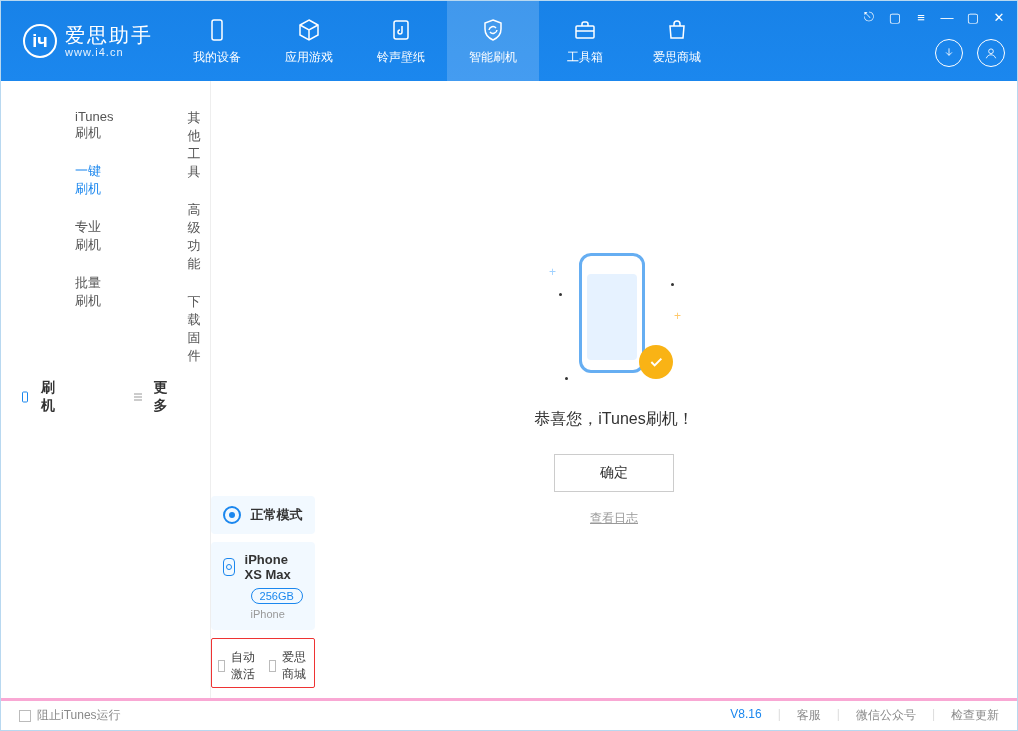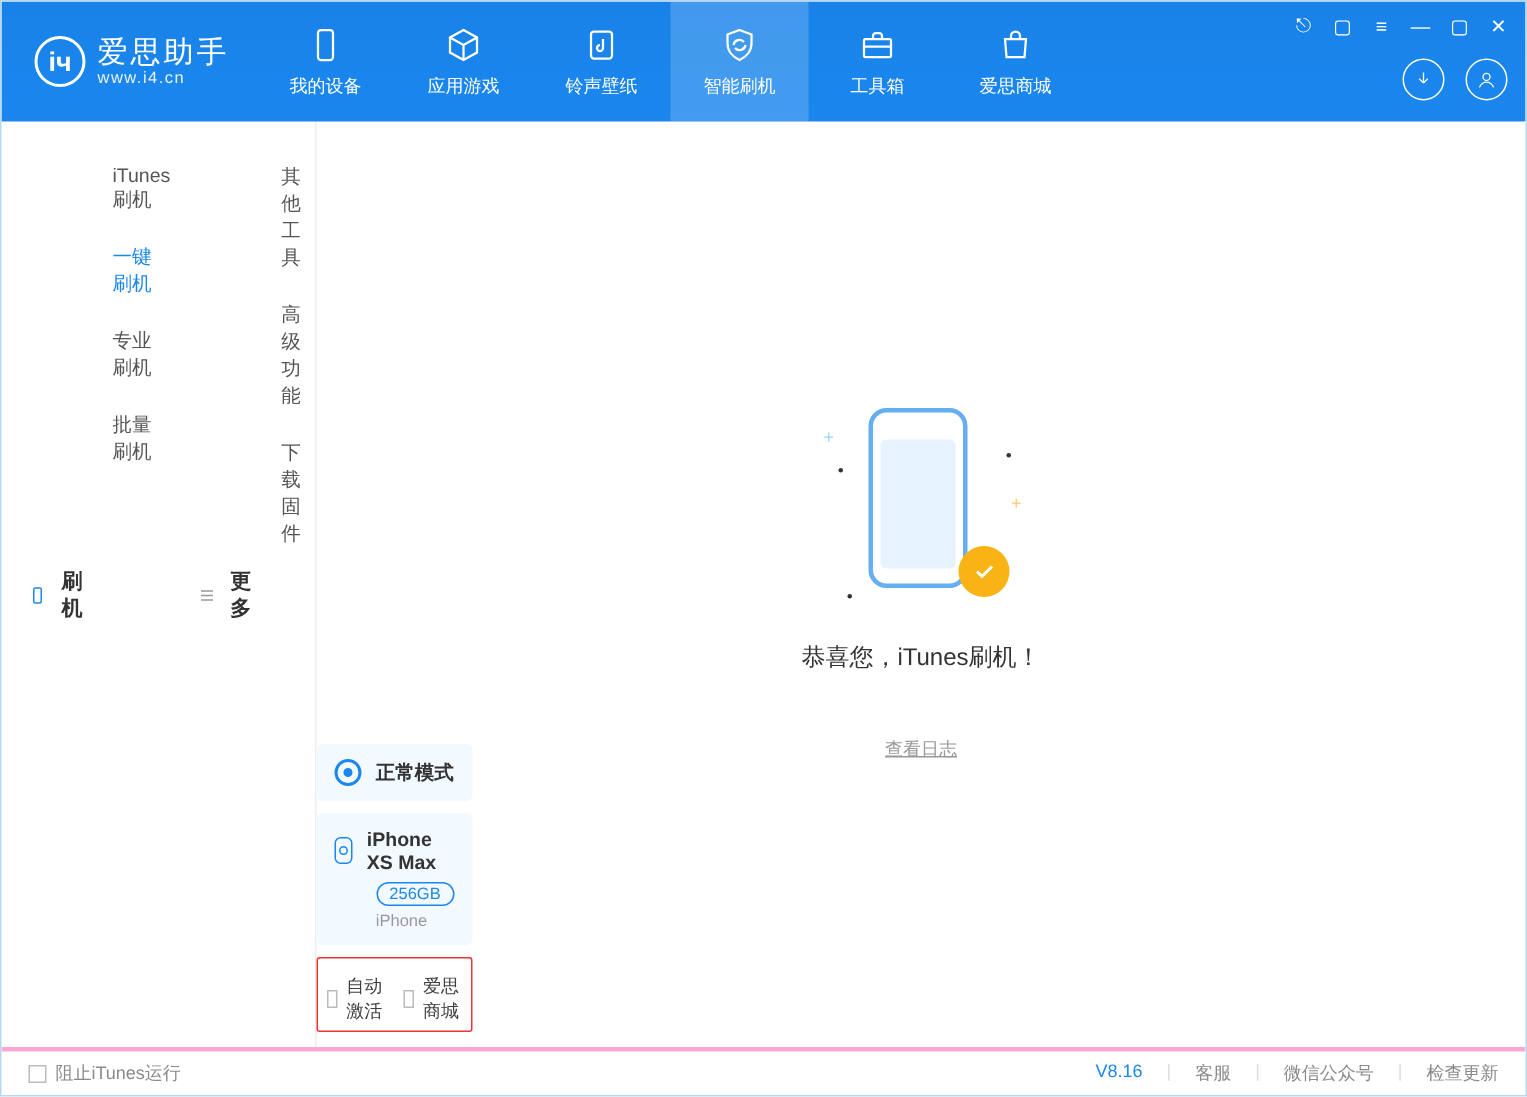--- a/index.html
+++ b/index.html
@@ -242,20 +242,21 @@
           <div></div>
         </div>
       <div class="spark s2">
           <div></div>
         </div>
       <div class="spark s3">
           <div></div>
         </div>
     </div>
     <div class="success-text">恭喜您，iTunes刷机！</div>
+    <button class="confirm-btn">确定</button>
     <a class="log-link">查看日志</a>
   </div>
 </div>
 
 <div class="statusbar">
   <div class="left">
     <label class="chk" style="color:#8a8a8a;">
         <span class="box"></span>
         <span>阻止iTunes运行</span>
       </label>

